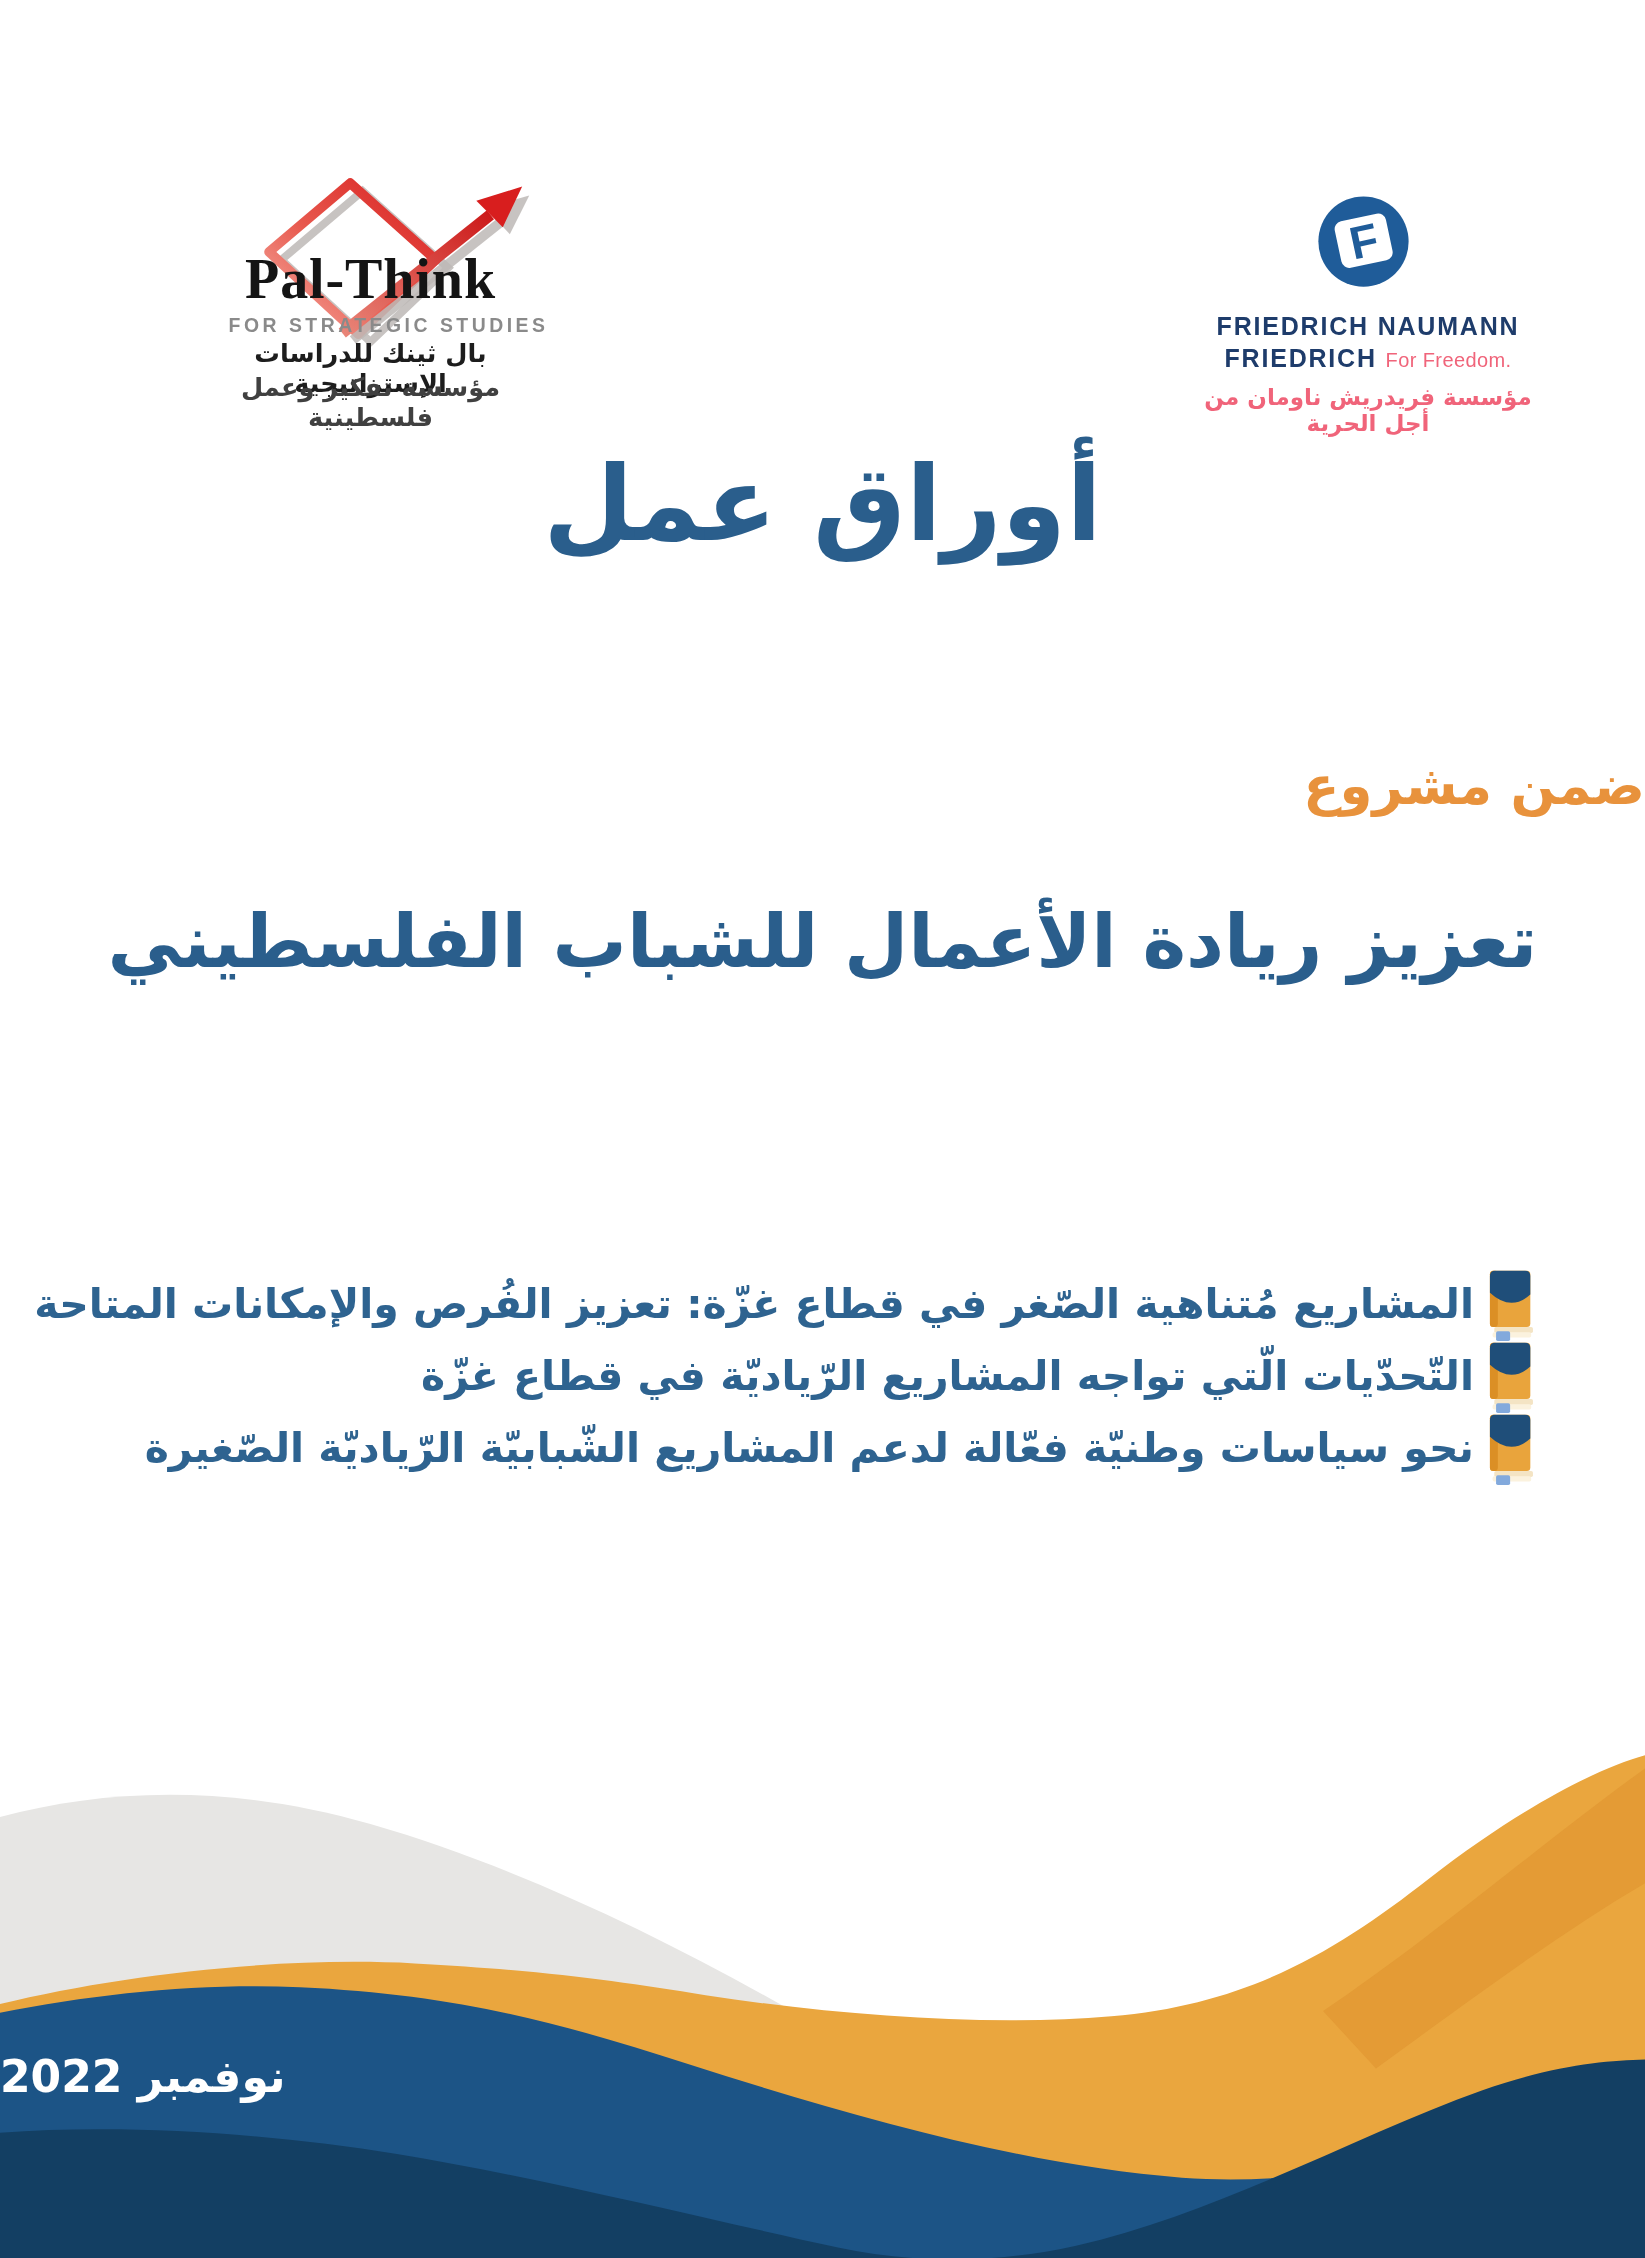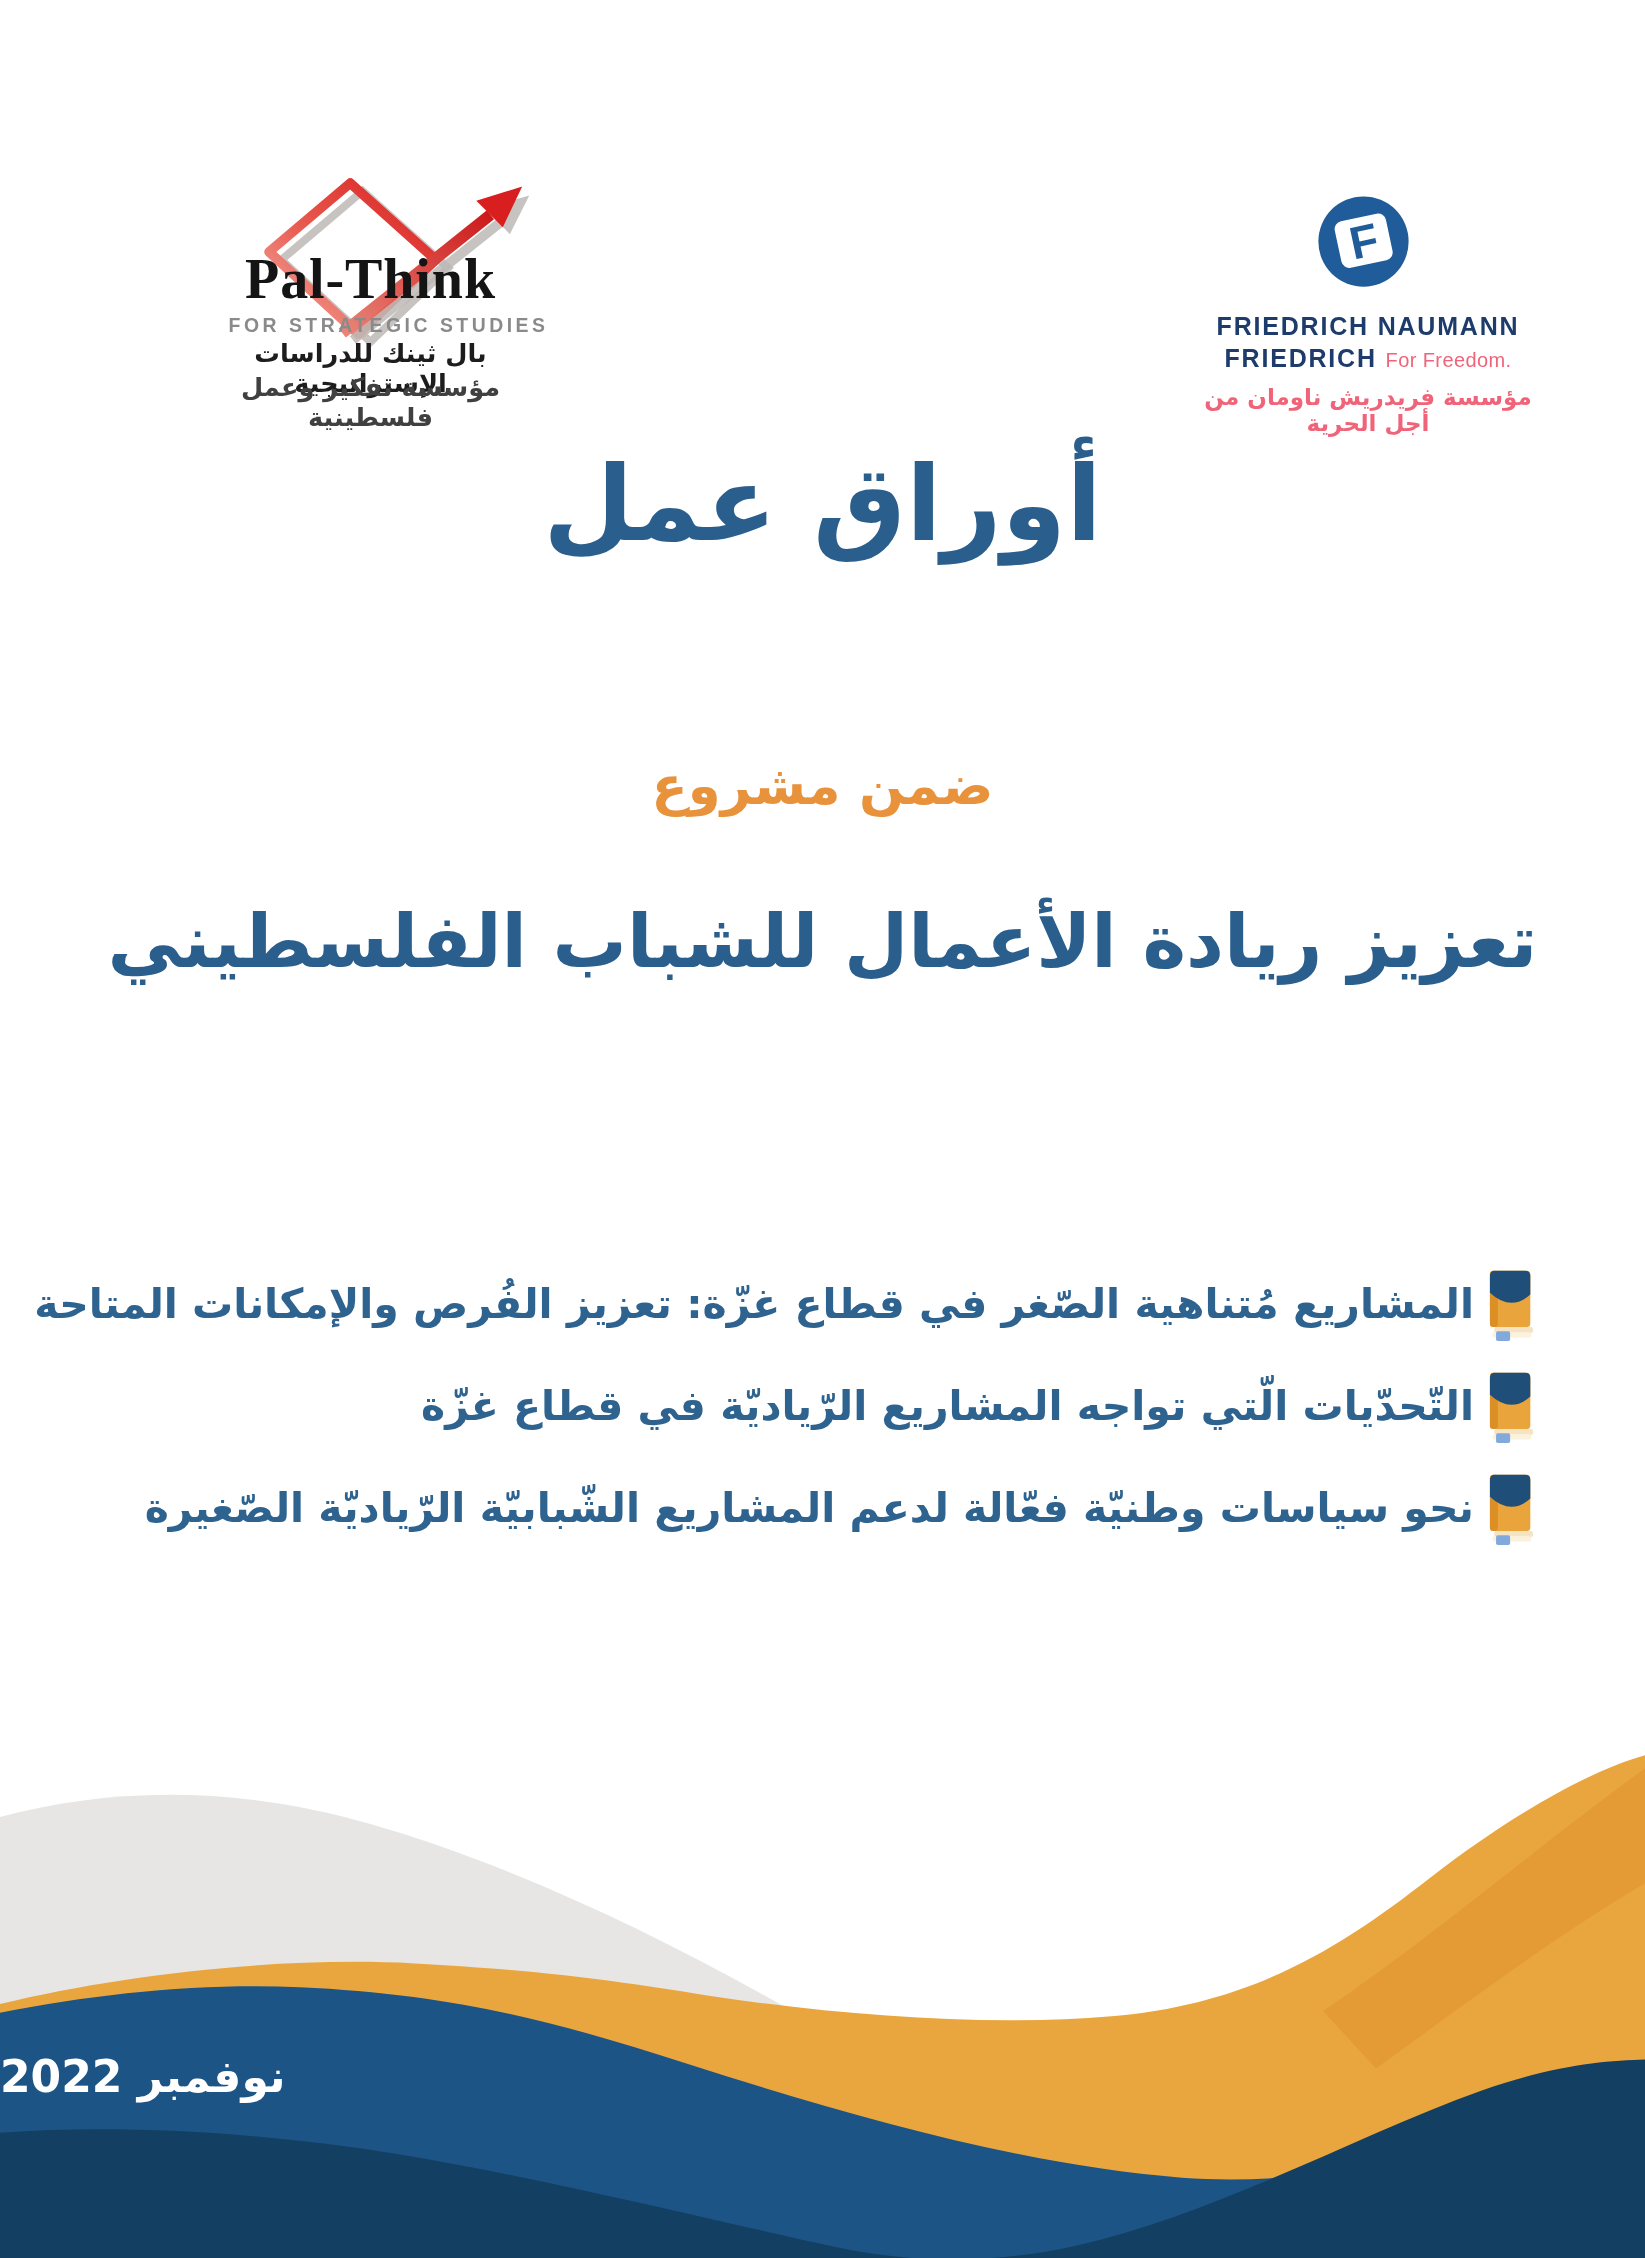--- a/index.html
+++ b/index.html
@@ -36,31 +36,31 @@
     font-size:25px;letter-spacing:1.8px;color:#1E3C6B;
   }
   .fnf-motto{font-size:20px;letter-spacing:0.4px;color:#F0647A;font-weight:normal;}
   .fnf-ar{position:absolute;left:0;top:194px;width:100%;font-size:23px;font-weight:bold;color:#F0647A;direction:rtl;}
   
   .doc-title{
     position:absolute;left:0;top:439px;width:100%;text-align:center;
     font-size:104px;font-weight:bold;color:#2A5E8C;direction:rtl;line-height:1.25;
   }
   .kicker{
-    position:absolute;left:0;top:755px;width:100%;text-align:center;
+    position:absolute;left:0;top:755px;width:100%;text-align:right;
     font-size:53px;font-weight:bold;color:#E8923C;direction:rtl;
   }
   .project-title{
     position:absolute;left:0;top:893px;width:100%;text-align:center;
     font-size:74px;font-weight:bold;color:#2A5E8C;direction:rtl;line-height:1.3;
   }
   
   .papers{
     position:absolute;top:1269px;right:111px;display:flex;flex-direction:column;
-    gap:30px;direction:rtl;
+    direction:rtl;
   }
   .paper-row{display:flex;align-items:center;gap:14px;}
   .book-icon{width:46px;height:72px;flex:0 0 auto;}
   .paper-text{
     font-size:41px;font-weight:bold;color:#2E6390;white-space:nowrap;line-height:1.1;
   }
   
   .waves{position:absolute;left:0;bottom:0;width:1645px;height:538px;display:block;}
   .footer-date{
     position:absolute;left:0;top:2024px;width:100%;text-align:left;z-index:5;

